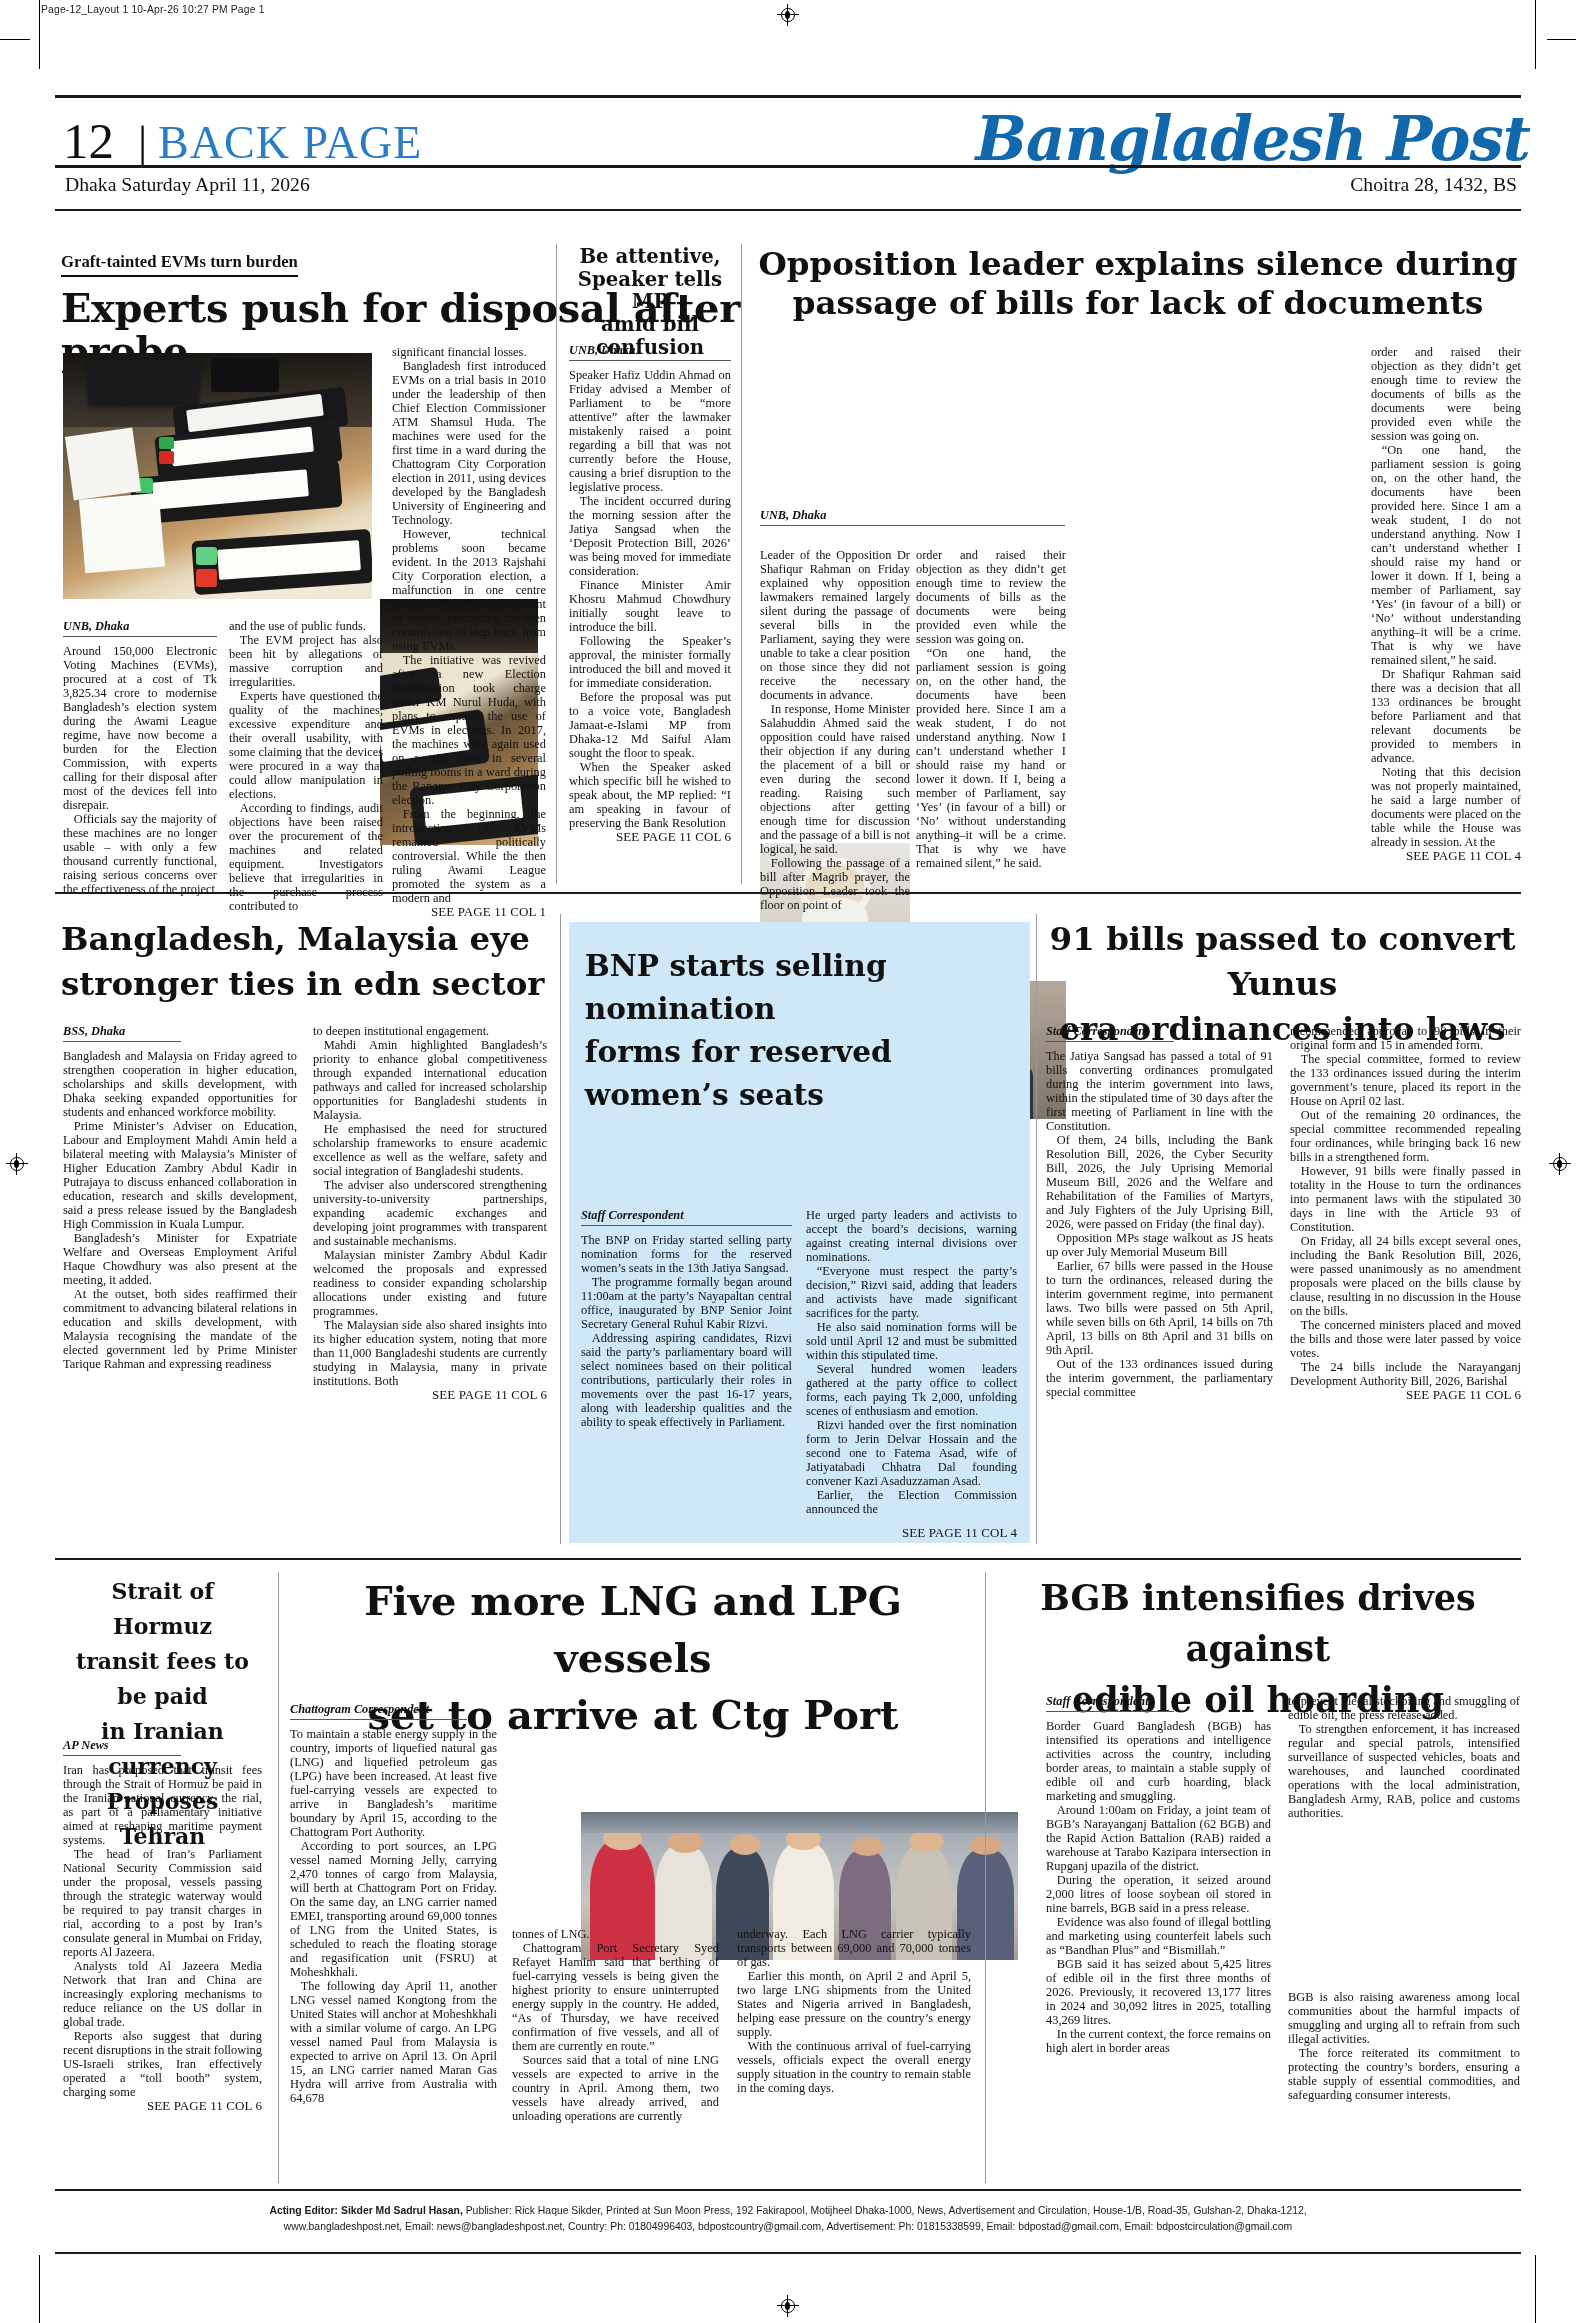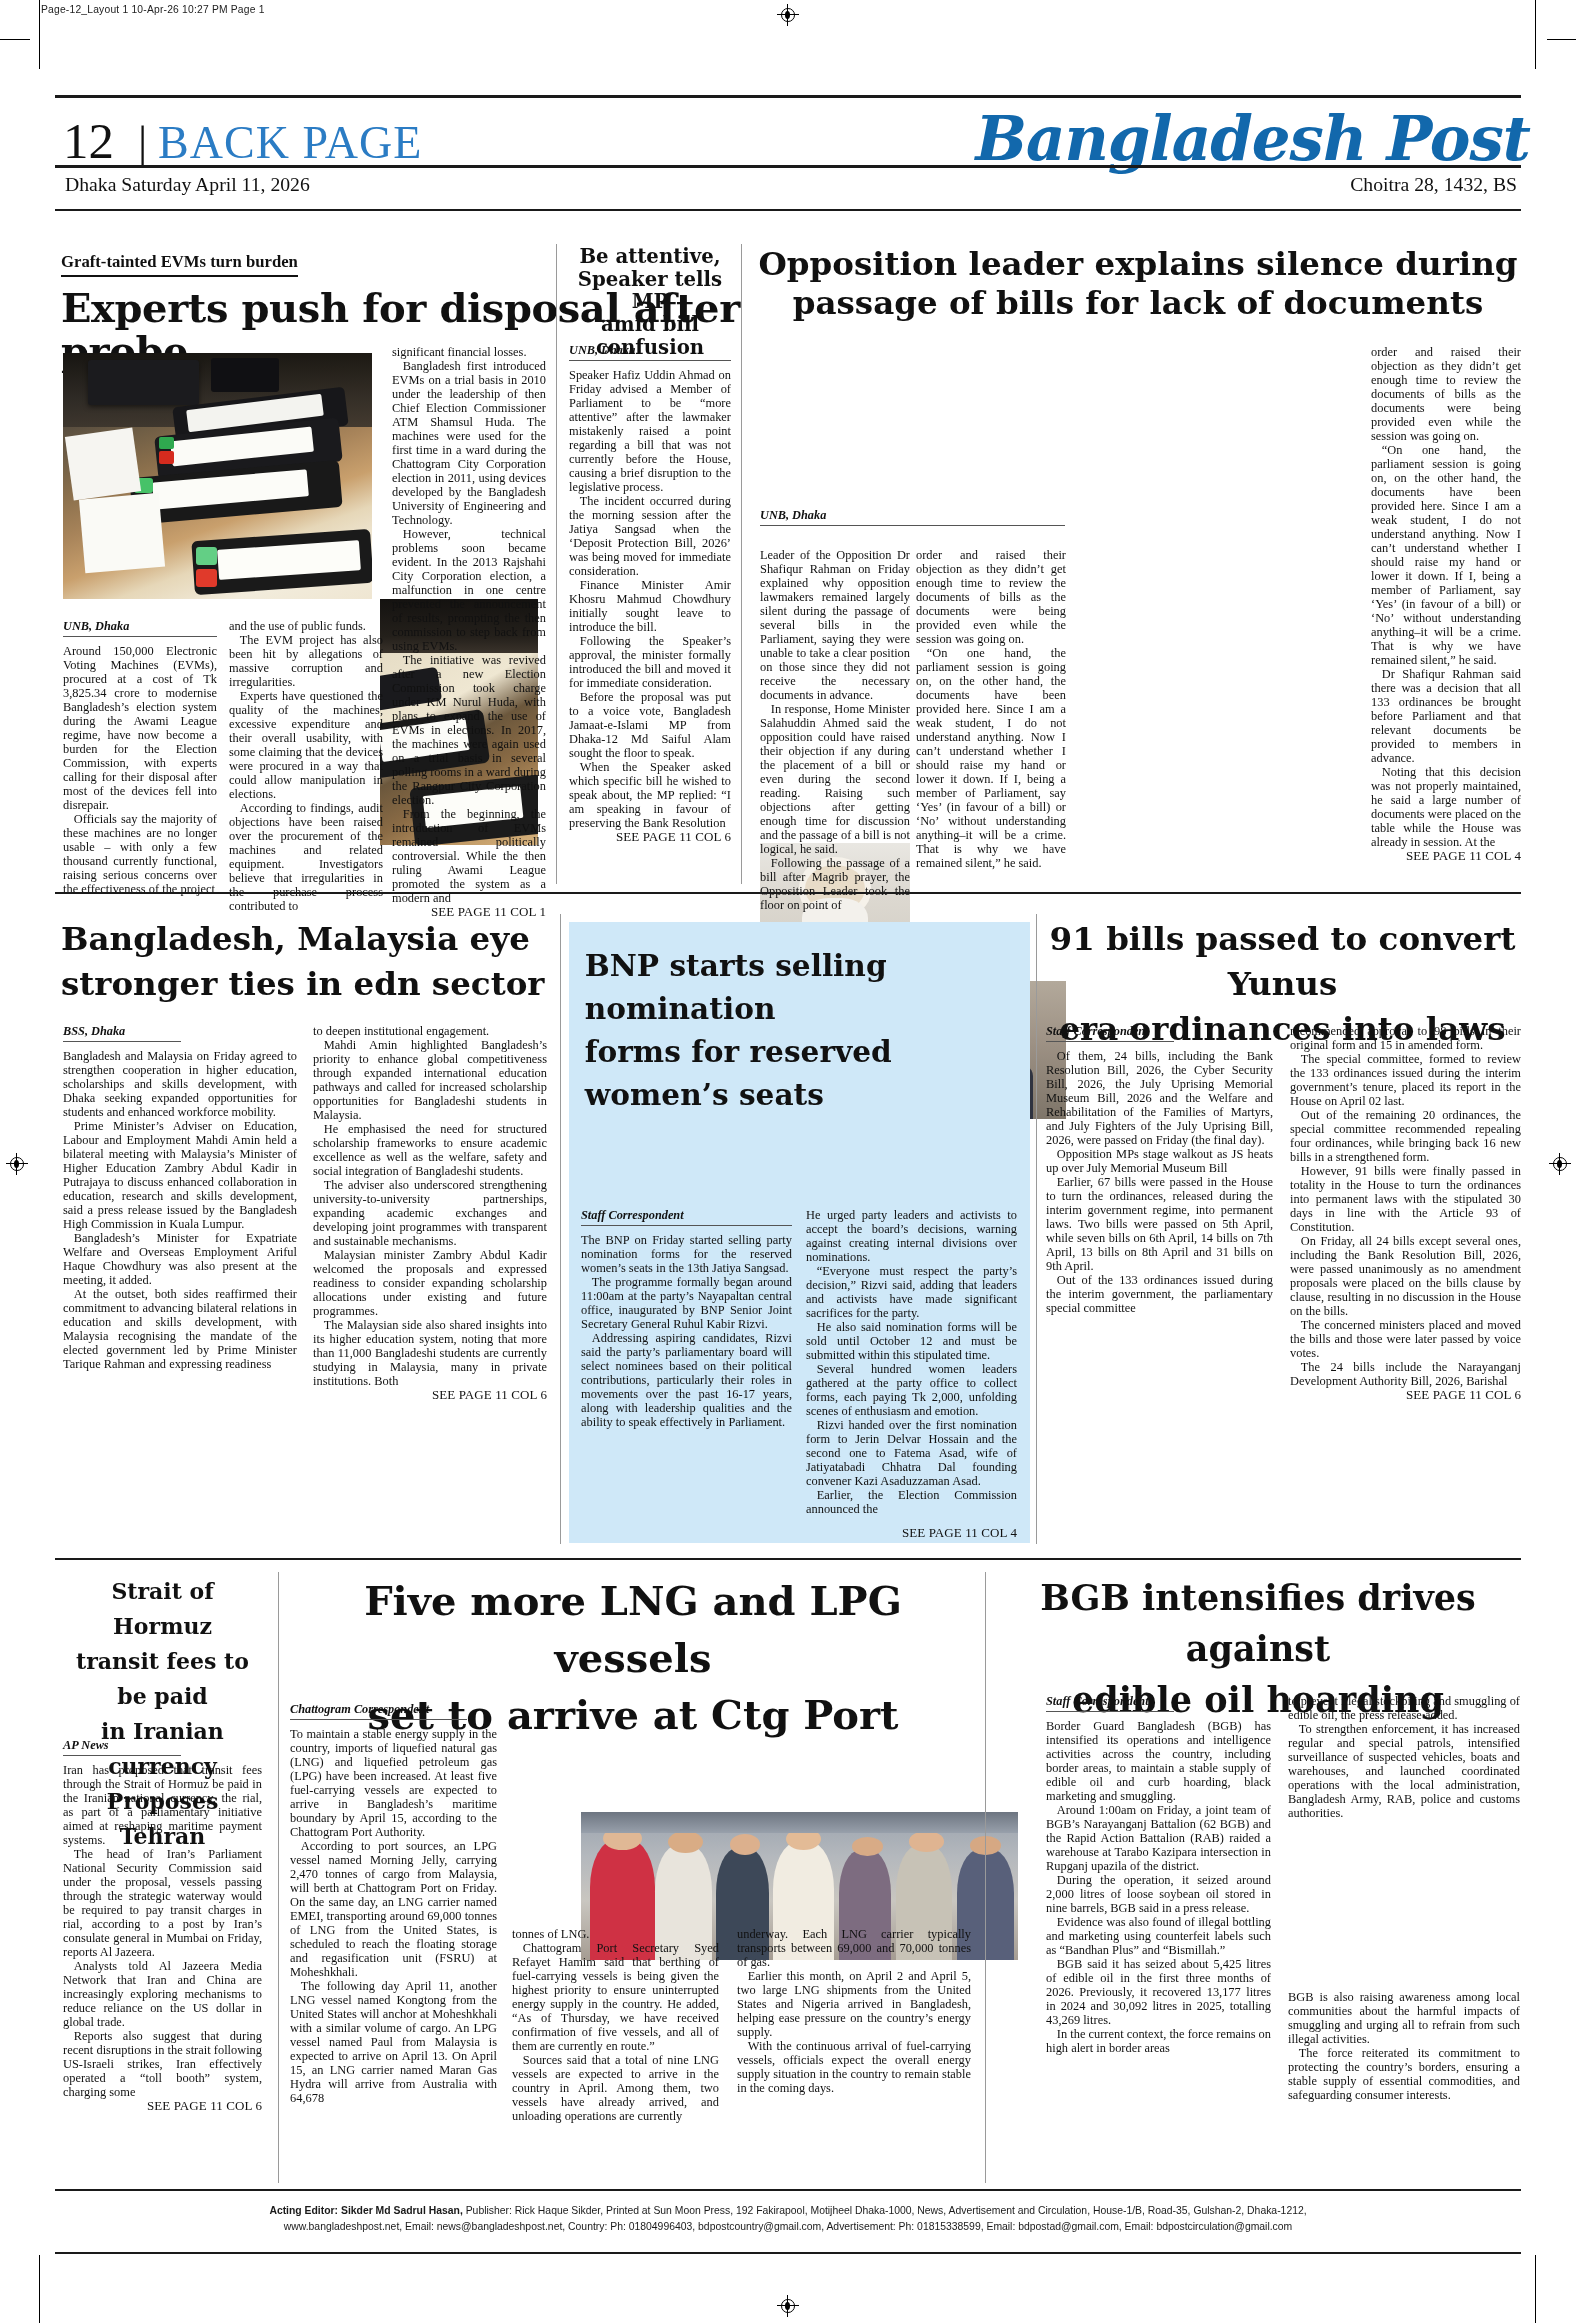--- a/index.html
+++ b/index.html
@@ -246,37 +246,38 @@
   </div>
   <div class="col bodytxt" style="left:581px;top:1208px;width:211px;">
     <span class="byline">Staff Correspondent</span>
     <p class="first">The BNP on Friday started selling party nomination forms for the reserved women’s seats in the 13th Jatiya Sangsad.</p>
     <p>The programme formally began around 11:00am at the party’s Nayapaltan central office, inaugurated by BNP Senior Joint Secretary General Ruhul Kabir Rizvi.</p>
     <p>Addressing aspiring candidates, Rizvi said the party’s parliamentary board will select nominees based on their political contributions, particularly their roles in movements over the past 16-17 years, along with leadership qualities and the ability to speak effectively in Parliament.</p>
   </div>
   <div class="col bodytxt" style="left:806px;top:1208px;width:211px;">
     <p class="first">He urged party leaders and activists to accept the board’s decisions, warning against creating internal divisions over nominations.</p>
     <p>“Everyone must respect the party’s decision,” Rizvi said, adding that leaders and activists have made significant sacrifices for the party.</p>
-    <p>He also said nomination forms will be sold until October 12 and must be submitted within this stipulated time.</p>
+    <p>He also said nomination forms will be sold until April 12 and must be submitted within this stipulated time.</p>
     <p>Several hundred women leaders gathered at the party office to collect forms, each paying Tk 2,000, unfolding scenes of enthusiasm and emotion.</p>
     <p>Rizvi handed over the first nomination form to Jerin Delvar Hossain and the second one to Fatema Asad, wife of Jatiyatabadi Chhatra Dal founding convener Kazi Asaduzzaman Asad.</p>
     <p>Earlier, the Election Commission announced the</p>
   </div>
   <div class="jump" style="position:absolute;left:857px;top:1525px;width:160px;">SEE PAGE 11 COL 4</div>
 
   <div class="vdiv" style="left:1036px;top:914px;height:630px;"></div>
 
   <div class="box" style="left:1044px;top:916px;width:477px;">
     <div class="hl" style="font-size:32.5px;line-height:45px;text-align:center;">
       <div>91 bills passed to convert Yunus</div>
       <div>era ordinances into laws</div>
     </div>
   </div>
   <div class="col bodytxt" style="left:1046px;top:1024px;width:227px;">
     <span class="byline" style="width:128px;">Staff Correspondent</span>
+    <p class="first">The Jatiya Sangsad has passed a total of 91 bills converting ordinances promulgated during the interim government into laws, within the stipulated time of 30 days after the first meeting of Parliament in line with the Constitution.</p>
     <p>Of them, 24 bills, including the Bank Resolution Bill, 2026, the Cyber Security Bill, 2026, the July Uprising Memorial Museum Bill, 2026 and the Welfare and Rehabilitation of the Families of Martyrs, and July Fighters of the July Uprising Bill, 2026, were passed on Friday (the final day).</p>
     <p>Opposition MPs stage walkout as JS heats up over July Memorial Museum Bill</p>
     <p>Earlier, 67 bills were passed in the House to turn the ordinances, released during the interim government regime, into permanent laws. Two bills were passed on 5th April, while seven bills on 6th April, 14 bills on 7th April, 13 bills on 8th April and 31 bills on 9th April.</p>
     <p>Out of the 133 ordinances issued during the interim government, the parliamentary special committee</p>
   </div>
   <div class="col bodytxt" style="left:1290px;top:1024px;width:231px;">
     <p class="first">recommended approval to 98 bills in their original form and 15 in amended form.</p>
     <p>The special committee, formed to review the 133 ordinances issued during the interim government’s tenure, placed its report in the House on April 02 last.</p>
     <p>Out of the remaining 20 ordinances, the special committee recommended repealing four ordinances, while bringing back 16 new bills in a strengthened form.</p>
     <p>However, 91 bills were finally passed in totality in the House to turn the ordinances into permanent laws with the stipulated 30 days in line with the Article 93 of Constitution.</p>

